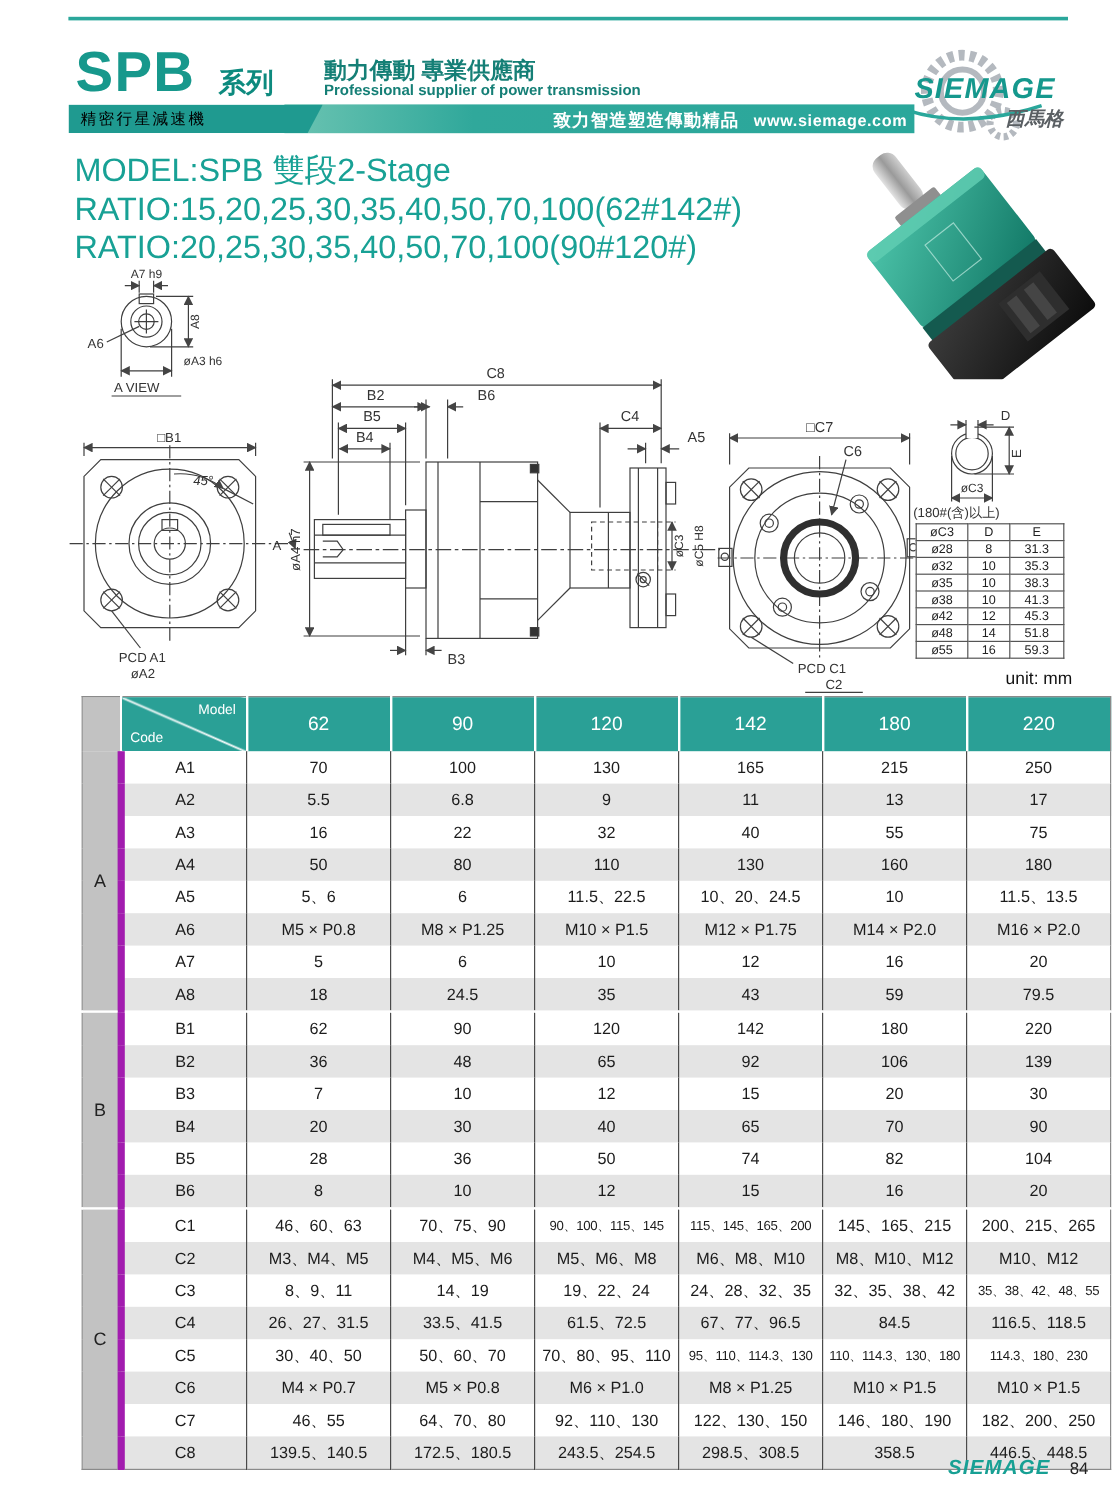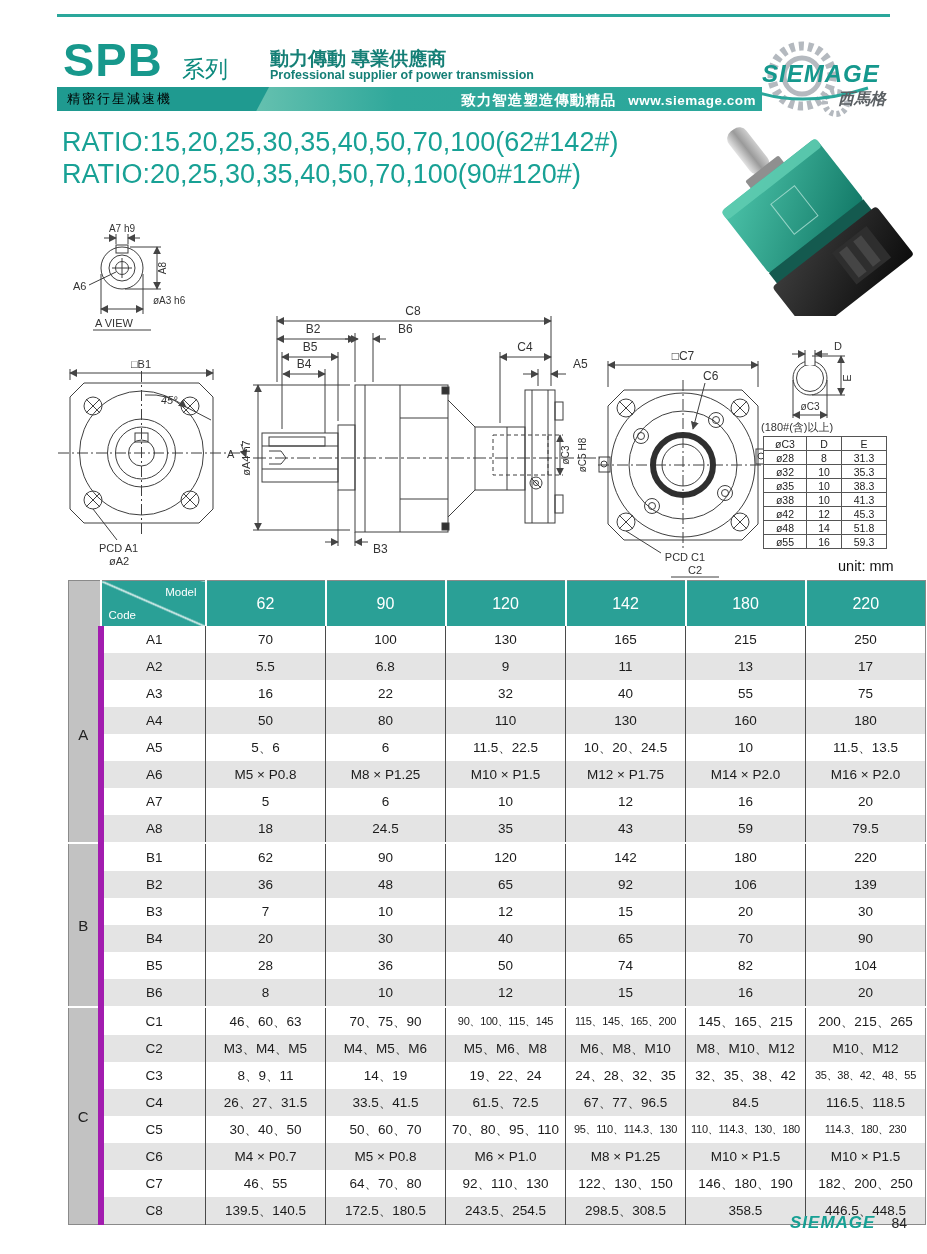--- a/index.html
+++ b/index.html
@@ -3,21 +3,21 @@
 <meta charset="utf-8">
 <style>
   html,body{margin:0;padding:0;background:#fff;}
   .page{position:relative;width:927px;height:1254px;background:#fff;overflow:hidden;
         font-family:"Liberation Sans",sans-serif;color:#222;}
   .abs{position:absolute;}
   
   .top-rule{left:57px;top:14px;width:833px;height:3px;background:#2aa79b;}
   
   .series-title{left:63px;top:36px;font-size:47px;font-weight:bold;color:#17988c;letter-spacing:1px;line-height:1;}
-  .series-suffix{left:182px;top:54px;font-size:23px;font-weight:normal;color:#0d8a7e;}
+  .series-suffix{left:182px;top:54px;font-size:23px;font-weight:bold;color:#0d8a7e;}
   .tagline-zh{left:270px;top:46px;font-size:19px;font-weight:bold;color:#157f76;}
   .tagline-en{left:270px;top:68px;font-size:12.5px;font-weight:bold;color:#157f76;}
   
   .banner{left:57px;top:87px;width:705px;height:24px;}
   .banner .seg-right{position:absolute;left:180px;top:0;width:525px;height:24px;
       background:linear-gradient(90deg,#6cc4b2 0%,#30a89b 30%,#2aa79b 100%);}
   .banner .seg-left{position:absolute;left:0;top:0;width:212px;height:24px;background:#1f9a90;
       clip-path:polygon(0 0,100% 0,94% 100%,0 100%);}
   .banner .txt-left{position:absolute;left:10px;top:3px;font-size:13px;font-weight:normal;color:#000000;letter-spacing:2px;}
   .banner .txt-right{position:absolute;right:6px;top:4px;font-size:14.5px;font-weight:bold;color:#fff;letter-spacing:1px;display:flex;gap:12px;align-items:baseline;}
@@ -87,20 +87,21 @@
       <circle cx="62" cy="44" r="30" stroke-width="9" stroke-dasharray="5 4.2"></circle>
       <circle cx="62" cy="44" r="18" stroke-width="5"></circle>
       <circle cx="96" cy="71" r="11" stroke-width="6" stroke-dasharray="3.6 3"></circle>
     </g>
     <path d="M16,60 Q66,76 128,56" stroke="#2aa79b" stroke-width="3" fill="none"></path>
     <text x="22" y="50" font-size="24" font-style="italic" font-weight="bold" fill="#15988d" letter-spacing="1">SIEMAGE</text>
     <text x="98" y="72" font-size="16" font-style="italic" font-weight="bold" fill="#5a5f63">西馬格</text>
   </svg>
 
   <div class="abs model-block">
+    <div>MODEL:SPB 雙段2-Stage</div>
     <div>RATIO:15,20,25,30,35,40,50,70,100(62#142#)</div>
     <div>RATIO:20,25,30,35,40,50,70,100(90#120#)</div>
   </div>
 
   <svg class="abs photo" width="235" height="190" viewBox="0 0 235 190">
     <defs>
       <linearGradient id="pg-green" x1="0" y1="0" x2="1" y2="1">
         <stop offset="0" stop-color="#4cc3a9"></stop>
           <stop offset="1" stop-color="#137a68"></stop>
       </linearGradient>

